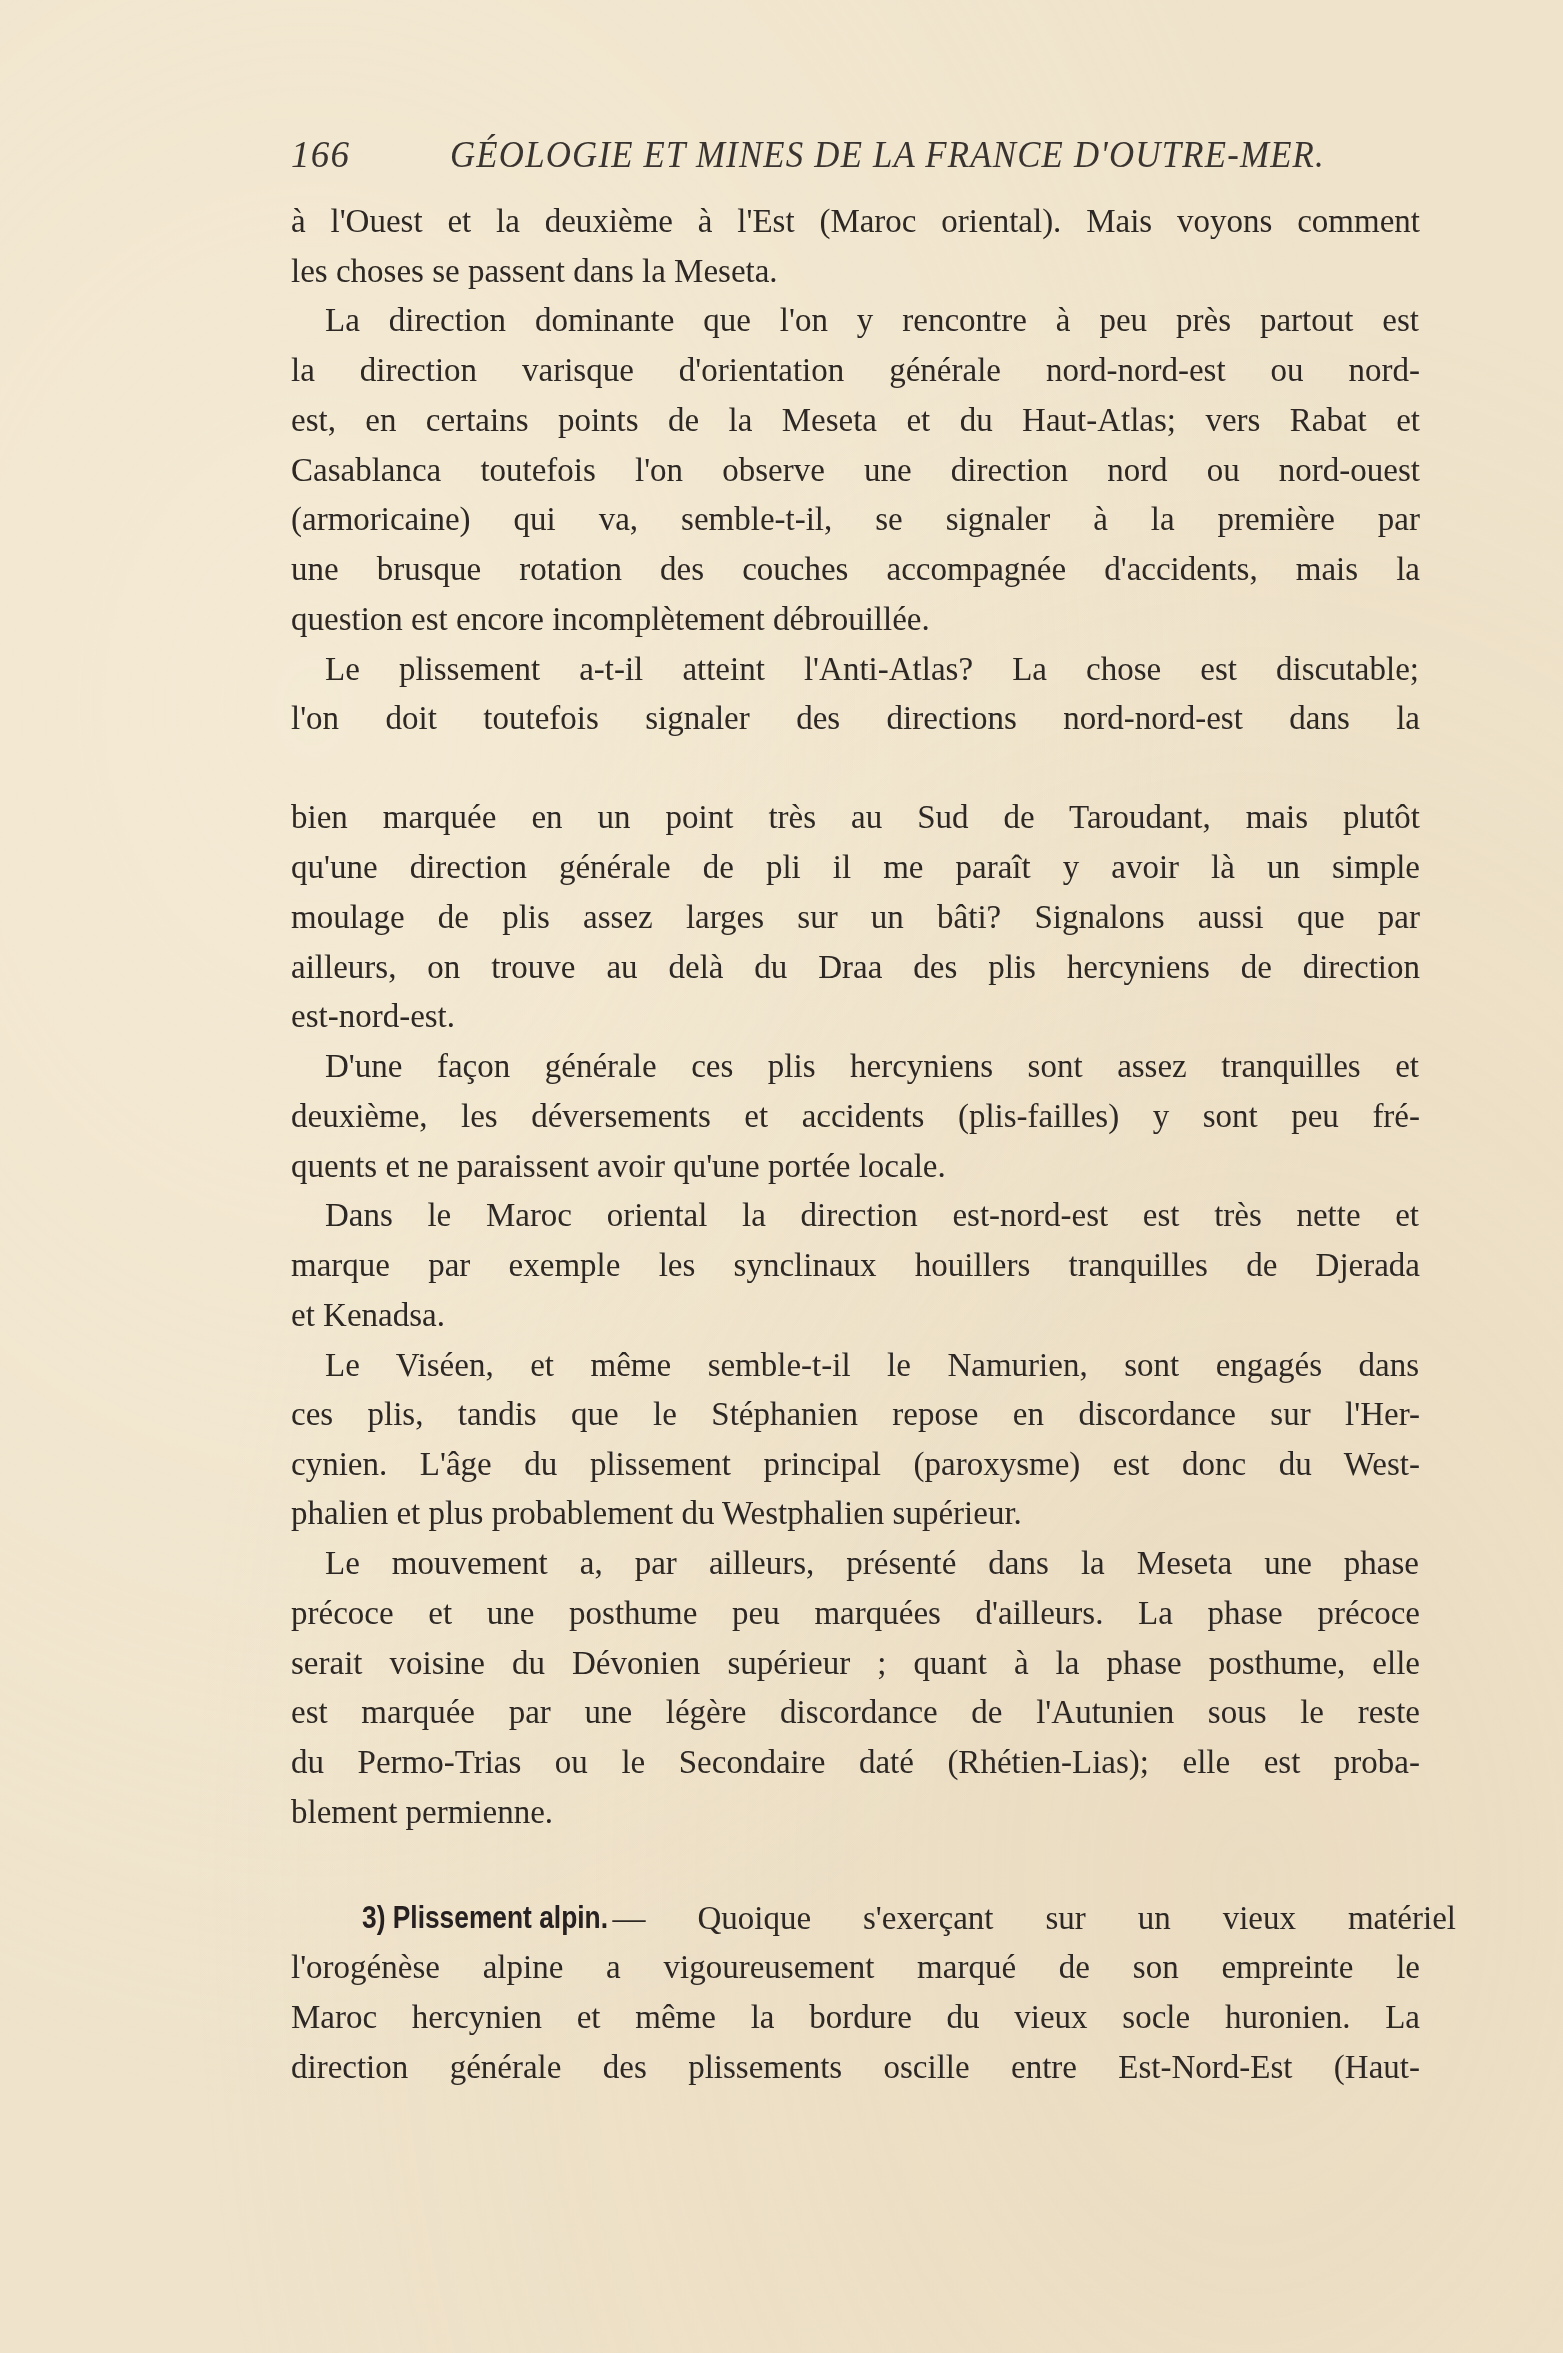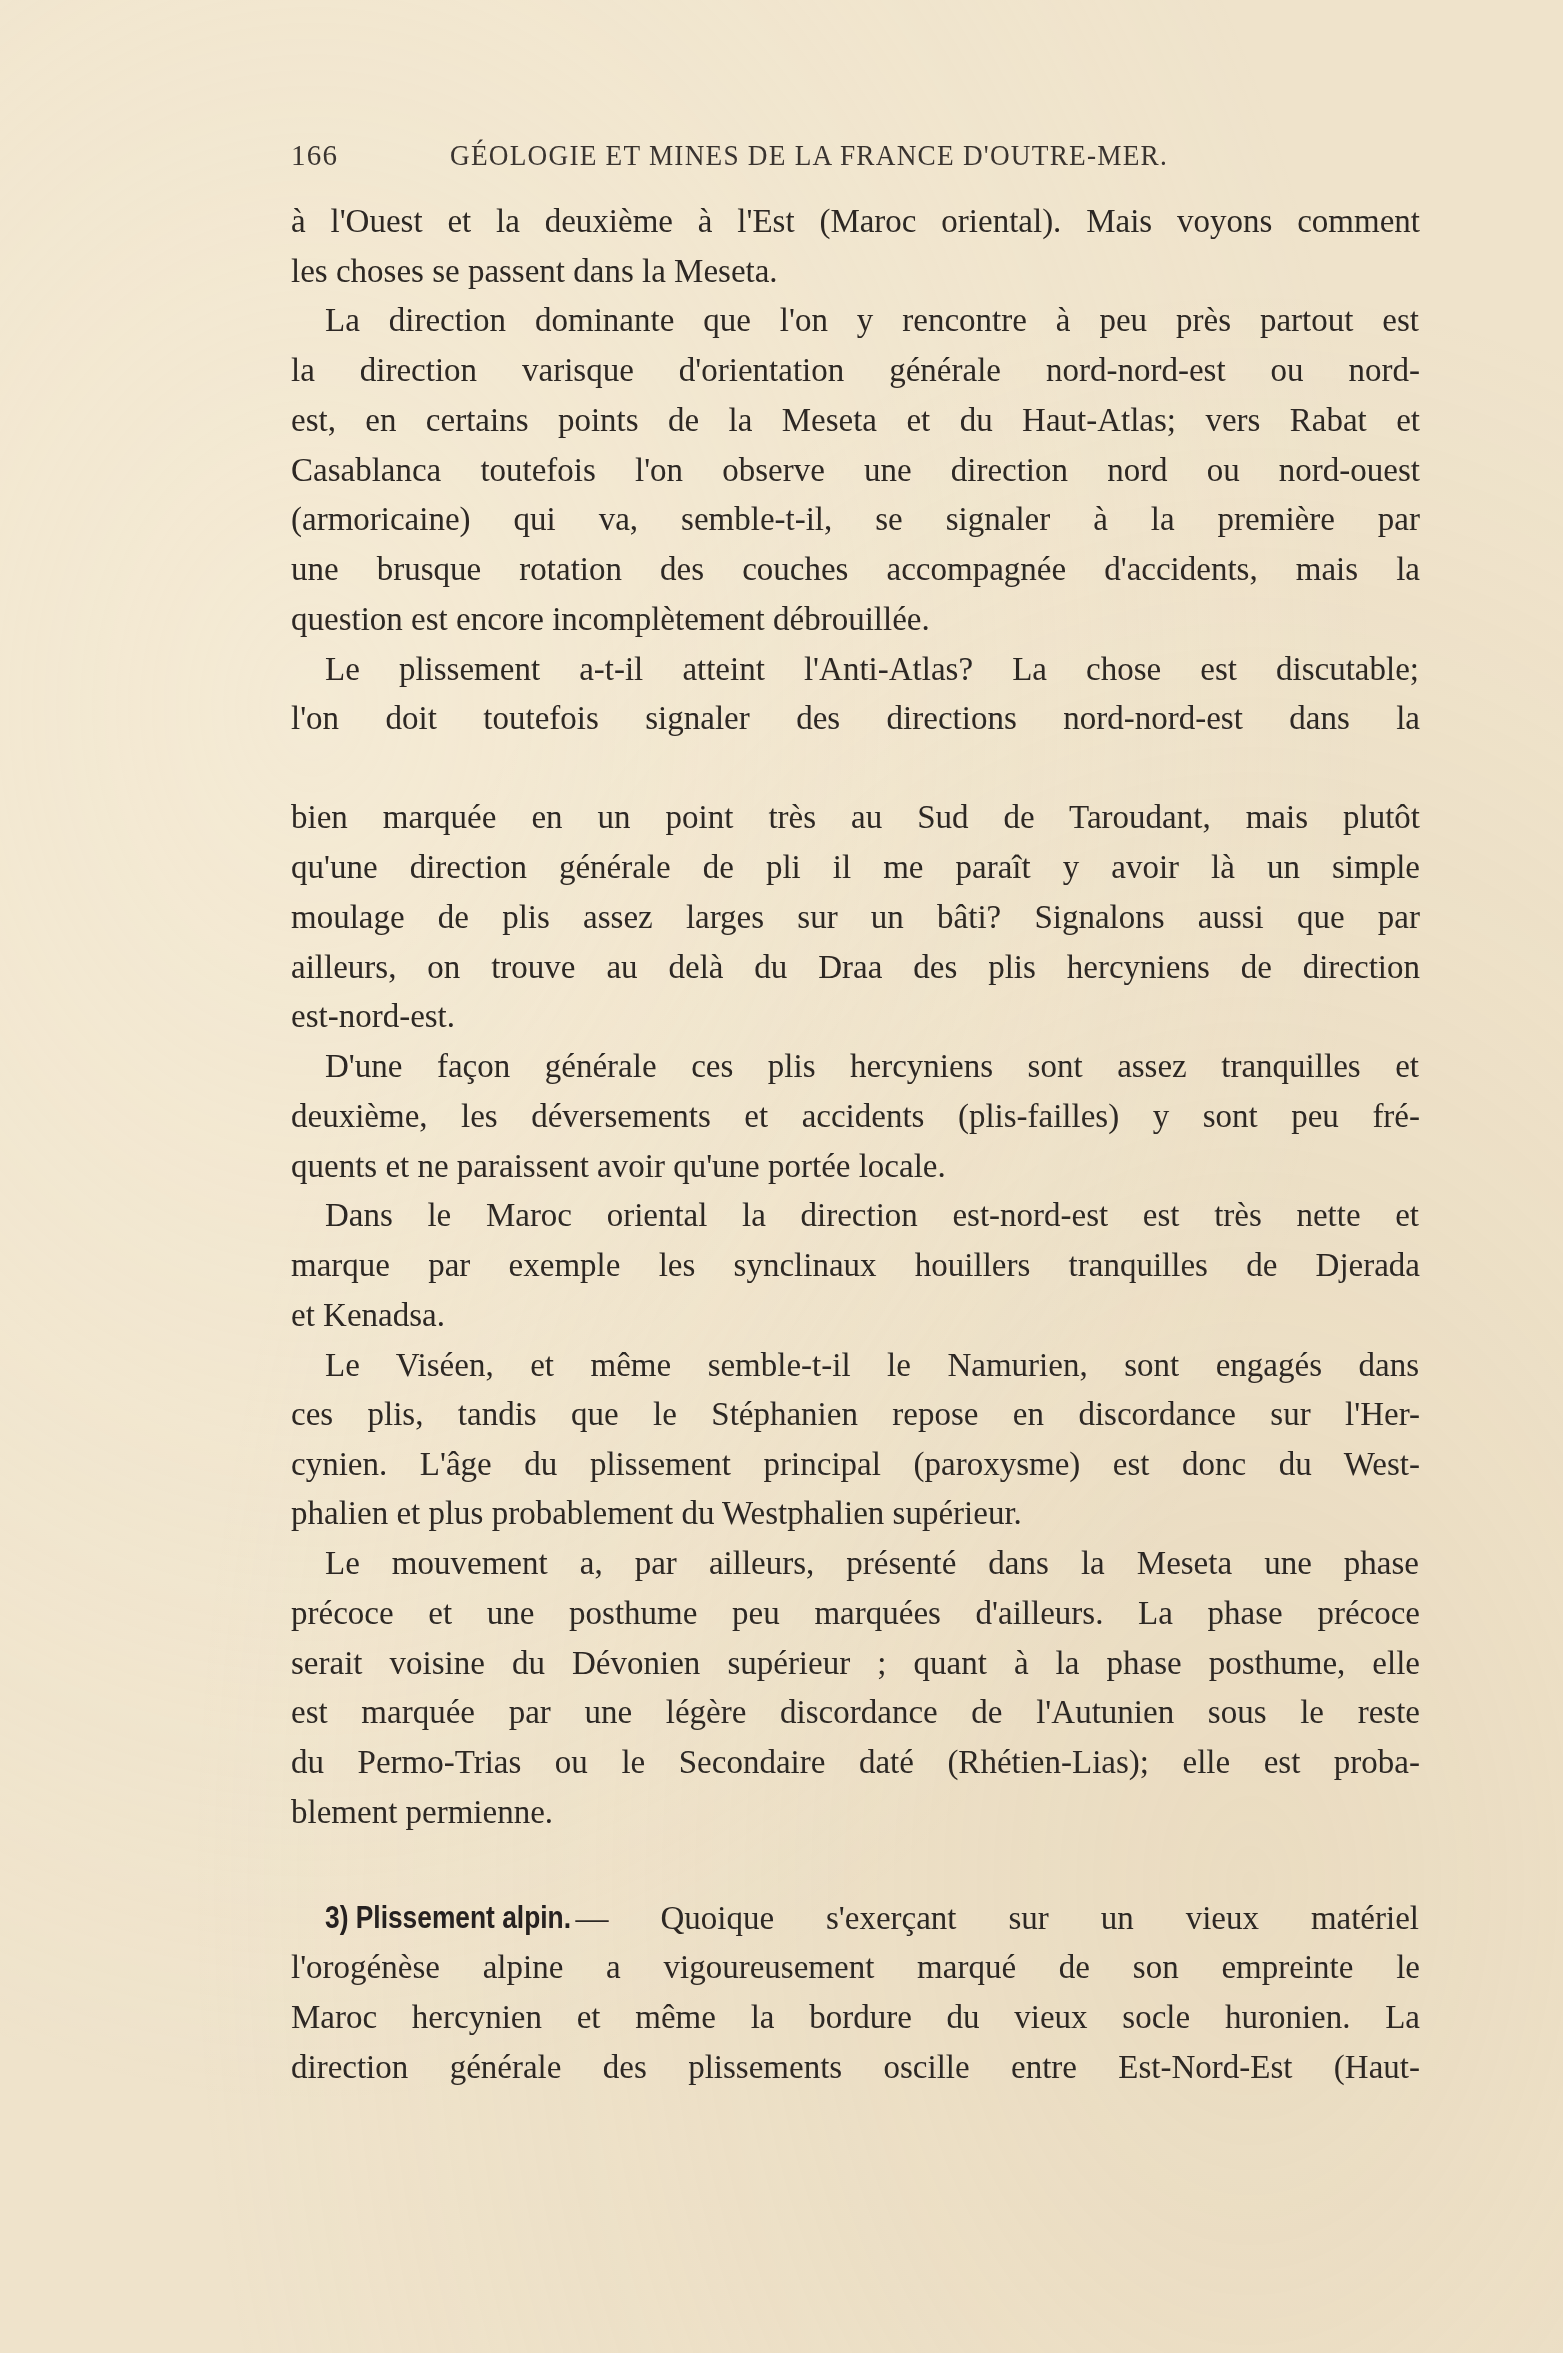--- a/index.html
+++ b/index.html
@@ -7,23 +7,23 @@
     width: 1564px; height: 2354px; position: relative; overflow: hidden;
     background: #efe3cb;
     background-image:
       radial-gradient(ellipse at 20% 30%, rgba(255,248,230,0.35), transparent 60%),
       radial-gradient(ellipse at 80% 80%, rgba(220,200,165,0.25), transparent 60%);
     color: #2b2622;
     font-family: "DejaVu Serif", "Liberation Serif", serif;
   }
   .page { position: absolute; left: 0; top: 0; width: 1564px; height: 2354px; }
   .running-head {
-    position: absolute; top: 139px; left: 291px; width: 963px; height: 38px;
-    font-family: "Liberation Serif", serif; font-size: 29px; letter-spacing: 1.3px;
-    color: #3a3430; white-space: nowrap;
+    position: absolute; top: 133px; left: 291px; width: 963px; height: 38px;
+    font-family: "Liberation Serif", serif; font-size: 37px; letter-spacing: 1.3px;
+    color: #3a3430; white-space: nowrap; font-style: italic;
   }
   .running-head .num { position: absolute; left: 0; top: 0; }
   .running-head .title { position: absolute; left: 159px; top: 0; transform: scaleX(0.94); transform-origin: left top; }
   .line {
     position: absolute; left: 291px; width: 1129px; height: 44px;
     font-family: "Liberation Serif", serif; font-size: 33px; line-height: 44px;
     white-space: nowrap; text-align: justify; text-align-last: justify;
     color: #2d2824;
   }
   .line.indent { left: 325px; width: 1094px; }
@@ -77,21 +77,21 @@
   <div class="line" style="top:1442px">cynien. L'âge du plissement principal (paroxysme) est donc du West-</div>
   <div class="line last" style="top:1491px">phalien et plus probablement du Westphalien supérieur.</div>
 
   <div class="line indent" style="top:1541px">Le mouvement a, par ailleurs, présenté dans la Meseta une phase</div>
   <div class="line" style="top:1591px">précoce et une posthume peu marquées d'ailleurs. La phase précoce</div>
   <div class="line" style="top:1641px">serait voisine du Dévonien supérieur ; quant à la phase posthume, elle</div>
   <div class="line" style="top:1690px">est marquée par une légère discordance de l'Autunien sous le reste</div>
   <div class="line" style="top:1740px">du Permo-Trias ou le Secondaire daté (Rhétien-Lias); elle est proba-</div>
   <div class="line last" style="top:1790px">blement permienne.</div>
 
-  <div class="line indent heading-line" style="top:1896px; text-align-last:left; display:flex; align-items:center;">
+  <div class="line indent heading-line" style="top:1896px; text-align-last:left; display:flex; align-items:center;margin-left:37px;">
     <span class="heading-label">3) Plissement alpin.</span>
     <span style="margin-left:-39px; flex:1; text-align:justify; text-align-last:justify;"> — Quoique s'exerçant sur un vieux matériel</span>
   </div>
   <div class="line" style="top:1945px">l'orogénèse alpine a vigoureusement marqué de son empreinte le</div>
   <div class="line" style="top:1995px">Maroc hercynien et même la bordure du vieux socle huronien. La</div>
   <div class="line" style="top:2045px">direction générale des plissements oscille entre Est-Nord-Est (Haut-</div>
 
 </div>
 
 

